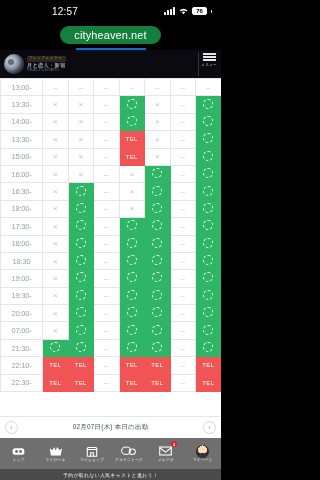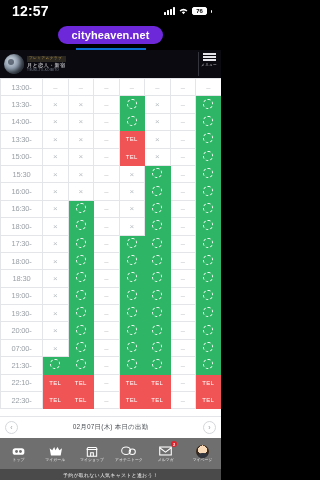--- a/index.html
+++ b/index.html
@@ -9,38 +9,38 @@
     background: #000; overflow: hidden;
   }
   #app { position: relative; width: 221px; height: 480px; background:#fff; }
 
   
   .statusbar {
     height: 22px; background:#000; color:#fff;
     display:flex; align-items:center; justify-content:space-between;
     padding: 0 9px 0 12px;
   }
-  .sb-time { font-size: 14px; font-weight: bold; letter-spacing:.2px; }
+  .sb-time { font-size: 10px; font-weight: normal; letter-spacing:.2px;margin-left:40px; }
   .sb-right { display:flex; align-items:center; gap:3px; }
   .bars { display:flex; align-items:flex-end; gap:1px; height:8px; }
   .bars i { display:block; width:2px; background:#fff; border-radius:.5px; }
   .bars i:nth-child(1){height:3px}.bars i:nth-child(2){height:5px}
   .bars i:nth-child(3){height:6px}.bars i:nth-child(4){height:8px}
   .wifi svg { display:block; }
   .batt {
     border:1px solid #fff; border-radius:2px; width:15px; height:8px;
     display:flex; align-items:center; justify-content:center;
     font-size:6px; font-weight:bold; color:#000; background:#fff;
   }
   .batt-nub { width:1px;height:3px;background:#fff;border-radius:0 1px 1px 0;margin-left:1px;}
 
   
   .urlbar { height:26px; background:#000; display:flex; align-items:center; justify-content:center; }
   .url-pill {
-    background:#6d28d9; color:#fff; font-size:11px; font-weight:bold;
+    background:#15803d; color:#fff; font-size:11px; font-weight:normal;
     padding: 3px 14px; border-radius: 11px; letter-spacing:.1px;
   }
   .progress { height:2px; background:#000; display:flex; justify-content:center;}
   .progress .fill { width:70px; height:2px; background:#0a6ed1; }
 
   
   .siteheader {
     height: 28px; background:#0a0a10; position:relative;
     display:flex; align-items:center; padding-left:4px;
   }
@@ -219,30 +219,20 @@
             <td class="timecol">15:00-</td>
             <td class="cell x">×</td>
             <td class="cell x">×</td>
             <td class="cell dash">–</td>
             <td class="cell tel">TEL</td>
             <td class="cell x">×</td>
             <td class="cell dash">–</td>
             <td class="cell ok"><span class="circ"></span></td>
           </tr>
           <tr>
-            <td class="timecol">15:30</td>
-            <td class="cell x">×</td>
-            <td class="cell x">×</td>
-            <td class="cell dash">–</td>
-            <td class="cell x">×</td>
-            <td class="cell ok"><span class="circ"></span></td>
-            <td class="cell dash">–</td>
-            <td class="cell ok"><span class="circ"></span></td>
-          </tr>
-          <tr>
             <td class="timecol">16:00-</td>
             <td class="cell x">×</td>
             <td class="cell x">×</td>
             <td class="cell dash">–</td>
             <td class="cell x">×</td>
             <td class="cell ok"><span class="circ"></span></td>
             <td class="cell dash">–</td>
             <td class="cell ok"><span class="circ"></span></td>
           </tr>
           <tr>

